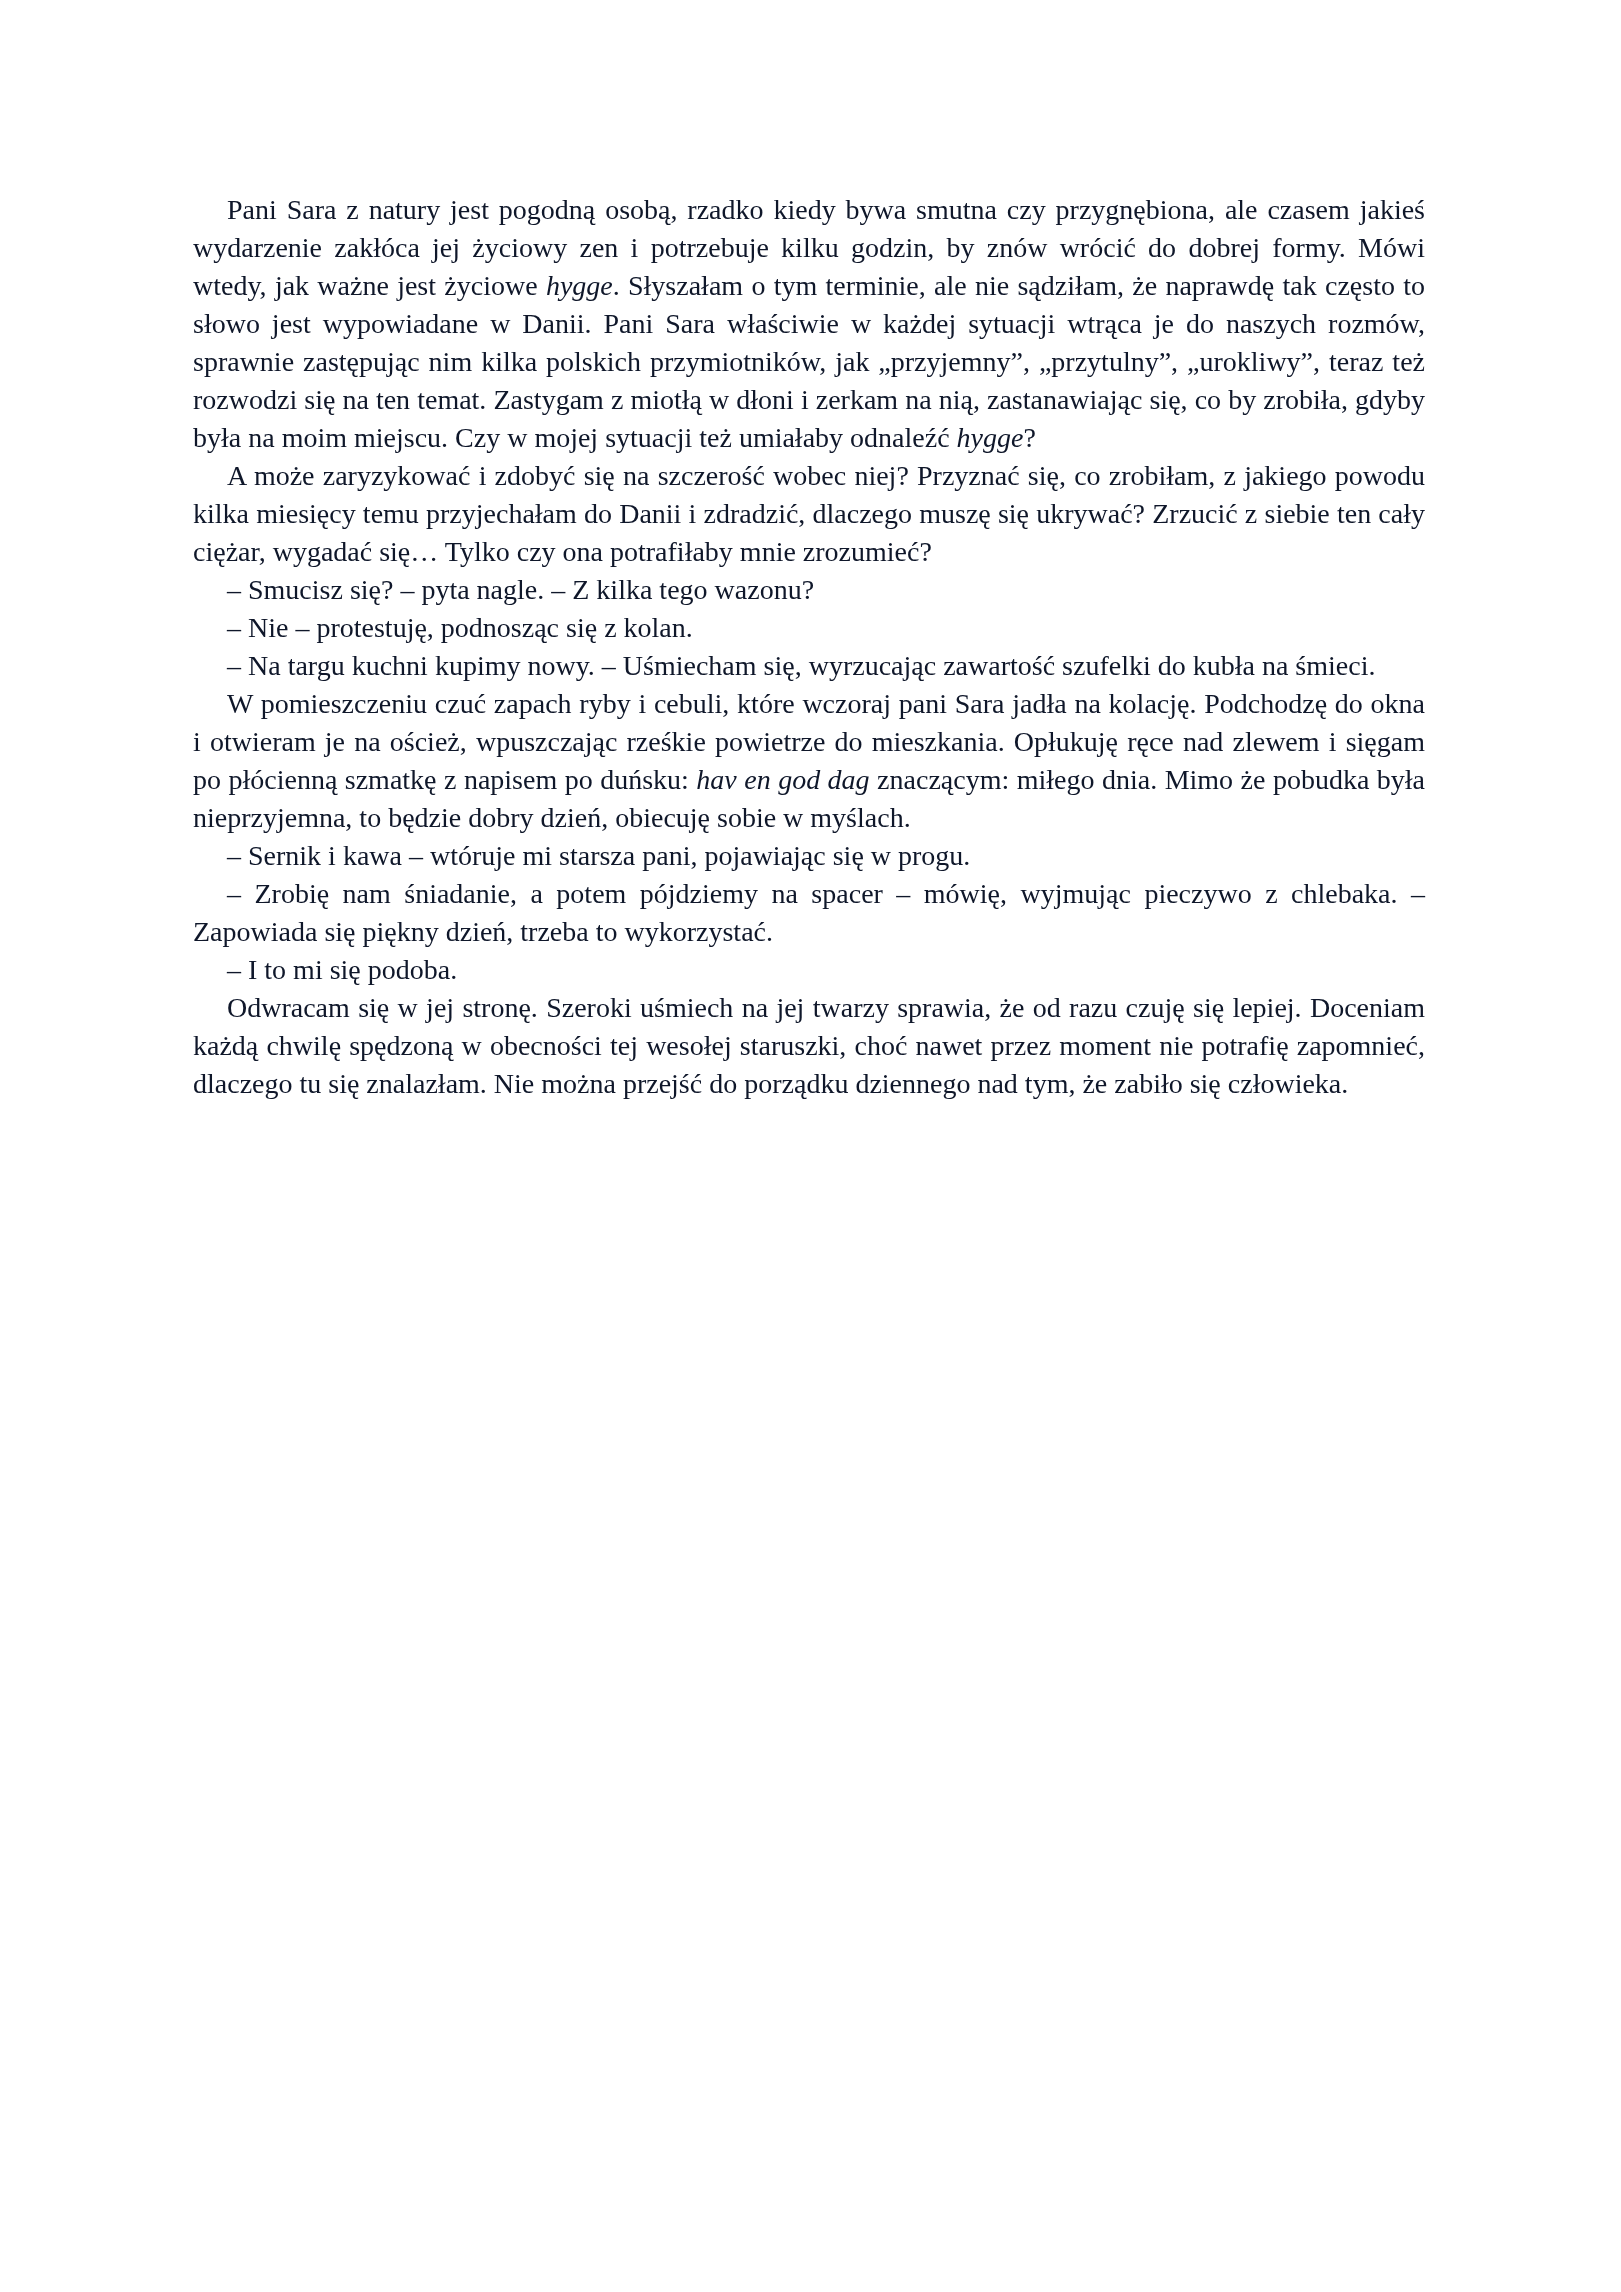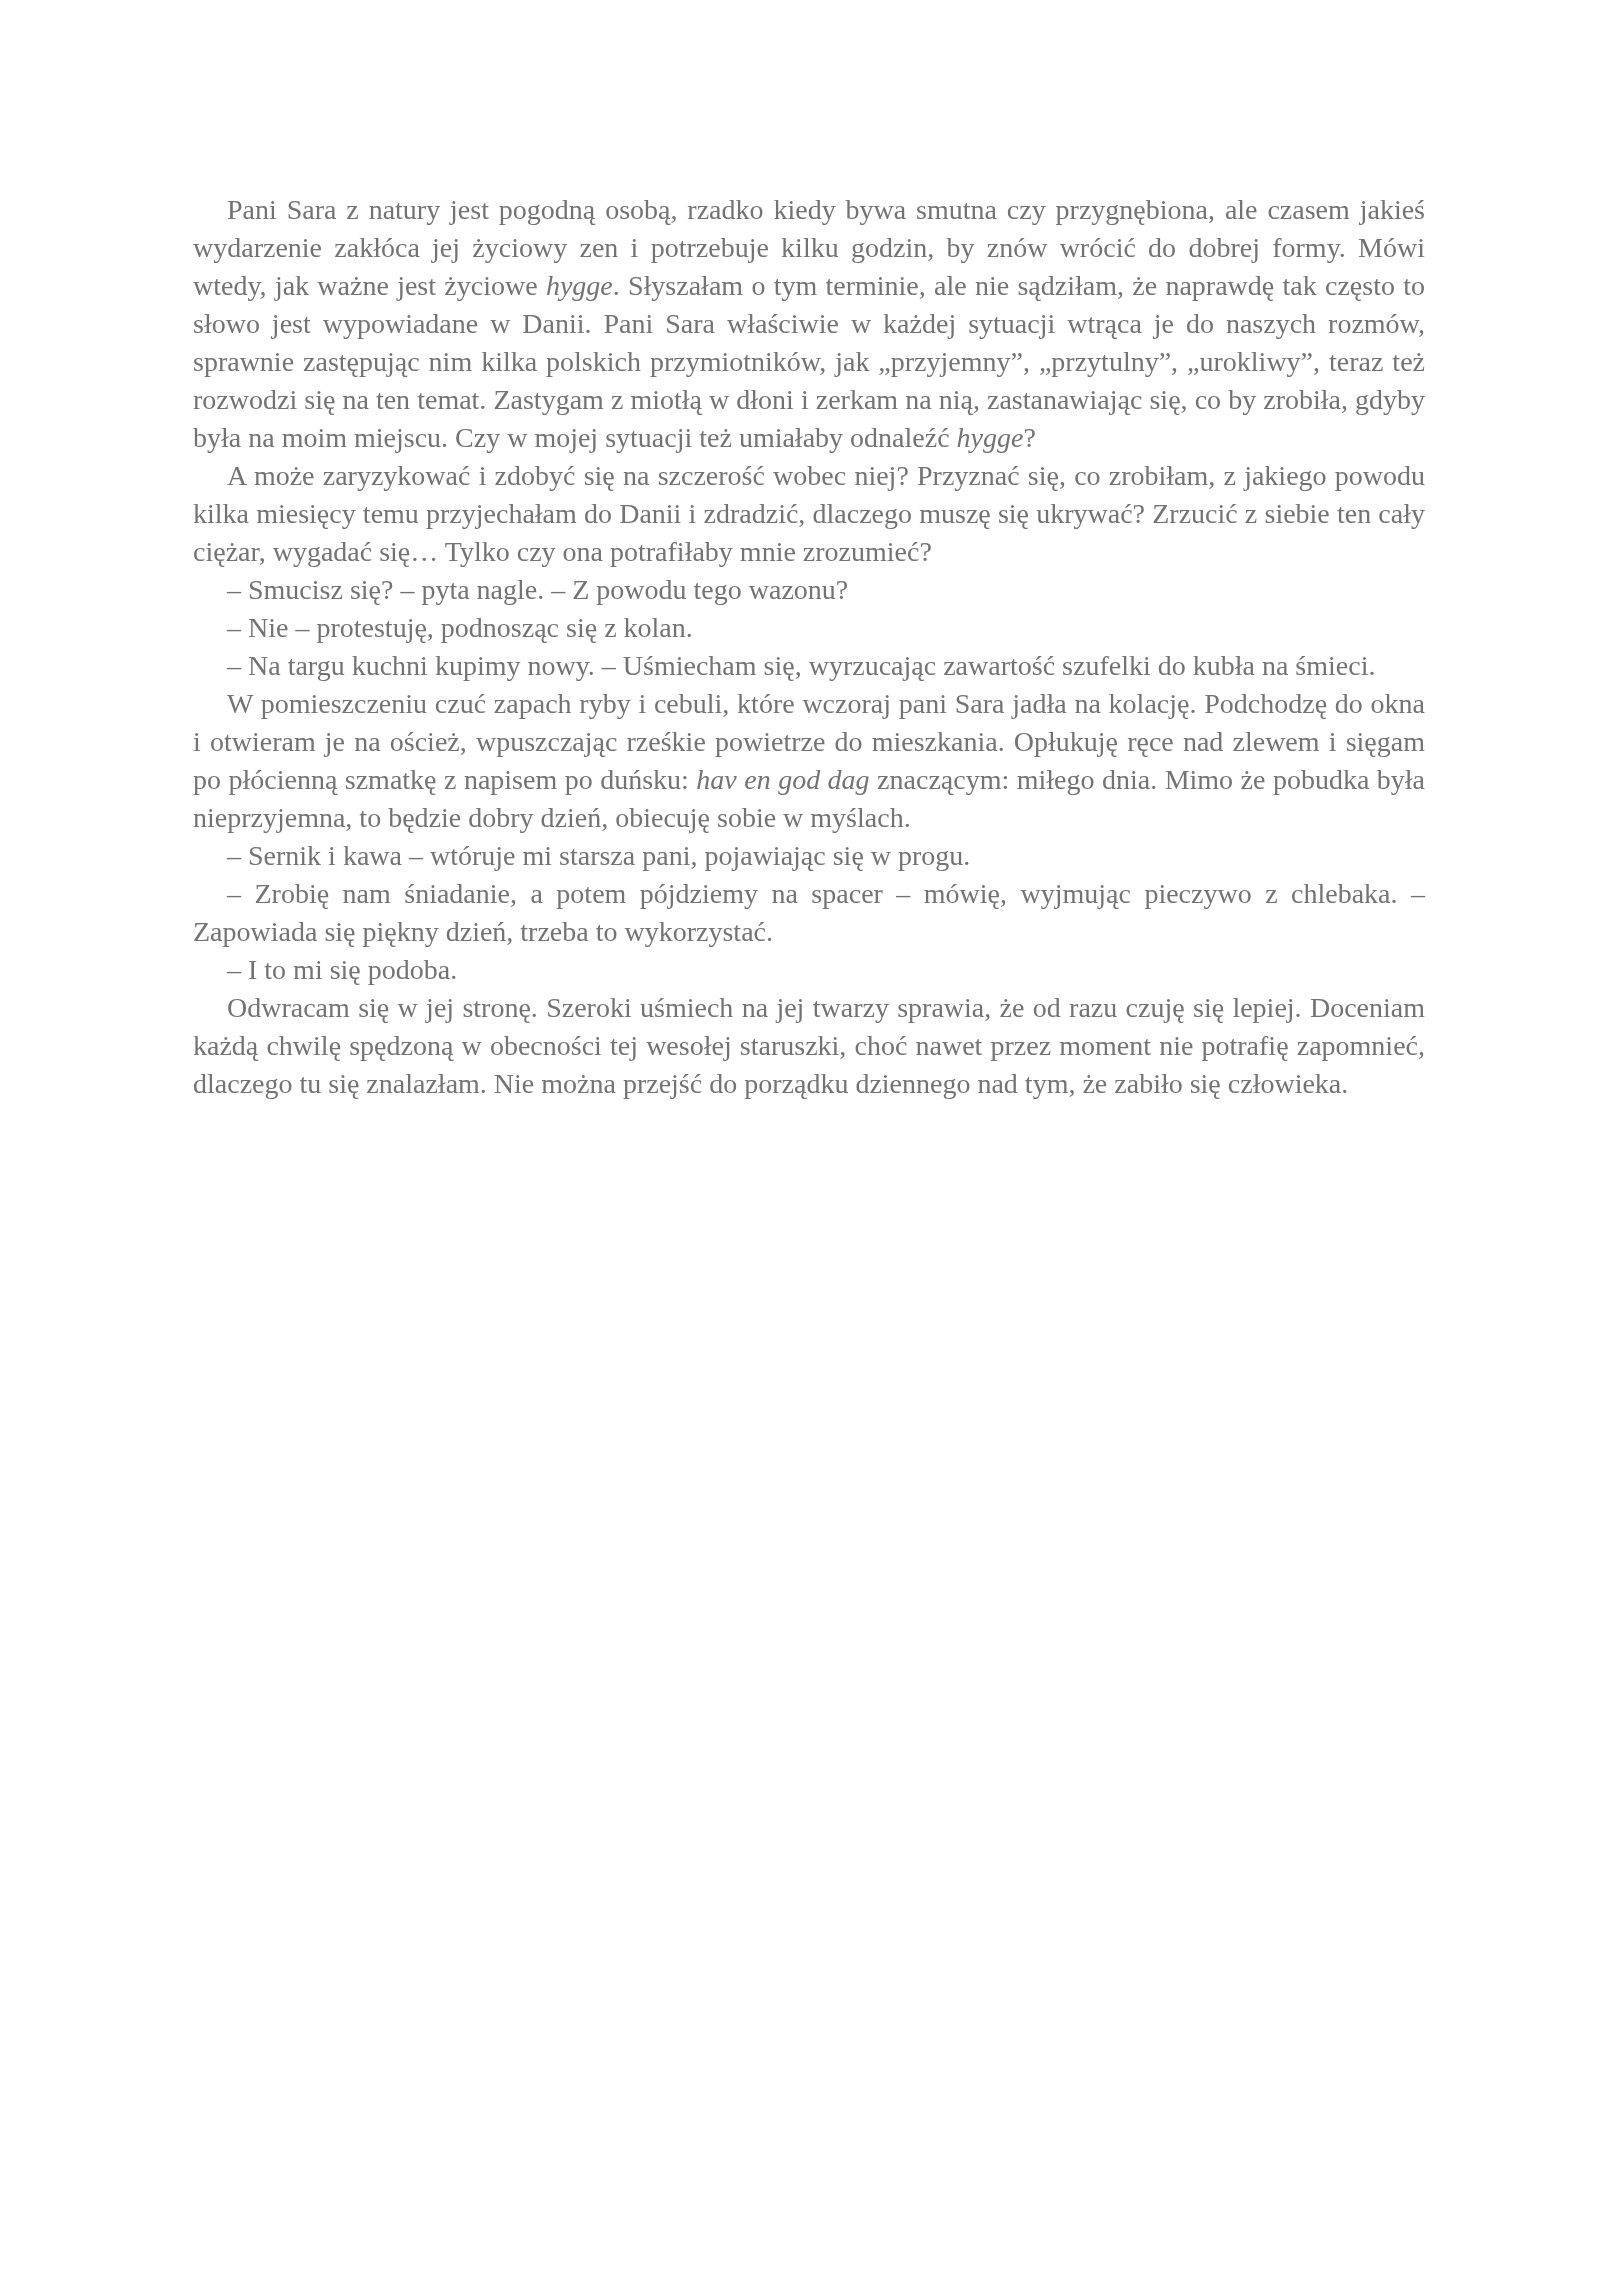--- a/index.html
+++ b/index.html
@@ -13,41 +13,41 @@
     background: #ffffff;
     position: relative;
     box-sizing: border-box;
     padding: 191px 196px 0 193px;
     overflow: hidden;
   }
   .text-block {
     font-family: "Liberation Serif", "DejaVu Serif", serif;
     font-size: 28px;
     line-height: 38px;
-    color: #737373;
+    color: #0f172a;
     text-align: justify;
     text-justify: inter-word;
   }
   .text-block p {
     margin: 0;
     padding: 0;
     text-indent: 34px;
   }
   .italic {
     font-style: italic;
   }
 </style>
 </head>
 <body>
 
 <div class="page">
   <div class="text-block">
     <p><span>Pani Sara z natury jest pogodną osobą, rzadko kiedy bywa smutna czy przygnębiona, ale czasem jakieś wydarzenie zakłóca jej życiowy zen i potrzebuje kilku godzin, by znów wrócić do dobrej formy. Mówi wtedy, jak ważne jest życiowe </span><span class="italic">hygge</span><span>. Słyszałam o tym terminie, ale nie sądziłam, że naprawdę tak często to słowo jest wypowiadane w Danii. Pani Sara właściwie w każdej sytuacji wtrąca je do naszych rozmów, sprawnie zastępując nim kilka polskich przymiotników, jak „przyjemny”, „przytulny”, „urokliwy”, teraz też rozwodzi się na ten temat. Zastygam z miotłą w dłoni i zerkam na nią, zastanawiając się, co by zrobiła, gdyby była na moim miejscu. Czy w mojej sytuacji też umiałaby odnaleźć </span><span class="italic">hygge</span><span>?</span></p>
     <p><span>A może zaryzykować i zdobyć się na szczerość wobec niej? Przyznać się, co zrobiłam, z jakiego powodu kilka miesięcy temu przyjechałam do Danii i zdradzić, dlaczego muszę się ukrywać? Zrzucić z siebie ten cały ciężar, wygadać się… Tylko czy ona potrafiłaby mnie zrozumieć?</span></p>
-    <p><span>– Smucisz się? – pyta nagle. – Z powodu tego wazonu?</span></p>
+    <p><span>– Smucisz się? – pyta nagle. – Z kilka tego wazonu?</span></p>
     <p><span>– Nie – protestuję, podnosząc się z kolan.</span></p>
     <p><span>– Na targu kuchni kupimy nowy. – Uśmiecham się, wyrzucając zawartość szufelki do kubła na śmieci.</span></p>
     <p><span>W pomieszczeniu czuć zapach ryby i cebuli, które wczoraj pani Sara jadła na kolację. Podchodzę do okna i otwieram je na oścież, wpuszczając rześkie powietrze do mieszkania. Opłukuję ręce nad zlewem i sięgam po płócienną szmatkę z napisem po duńsku: </span><span class="italic">hav en god dag</span><span> znaczącym: miłego dnia. Mimo że pobudka była nieprzyjemna, to będzie dobry dzień, obiecuję sobie w myślach.</span></p>
     <p><span>– Sernik i kawa – wtóruje mi starsza pani, pojawiając się w progu.</span></p>
     <p><span>– Zrobię nam śniadanie, a potem pójdziemy na spacer – mówię, wyjmując pieczywo z chlebaka. – Zapowiada się piękny dzień, trzeba to wykorzystać.</span></p>
     <p><span>– I to mi się podoba.</span></p>
     <p><span>Odwracam się w jej stronę. Szeroki uśmiech na jej twarzy sprawia, że od razu czuję się lepiej. Doceniam każdą chwilę spędzoną w obecności tej wesołej staruszki, choć nawet przez moment nie potrafię zapomnieć, dlaczego tu się znalazłam. Nie można przejść do porządku dziennego nad tym, że zabiło się człowieka.</span></p>
   </div>
 </div>
 

